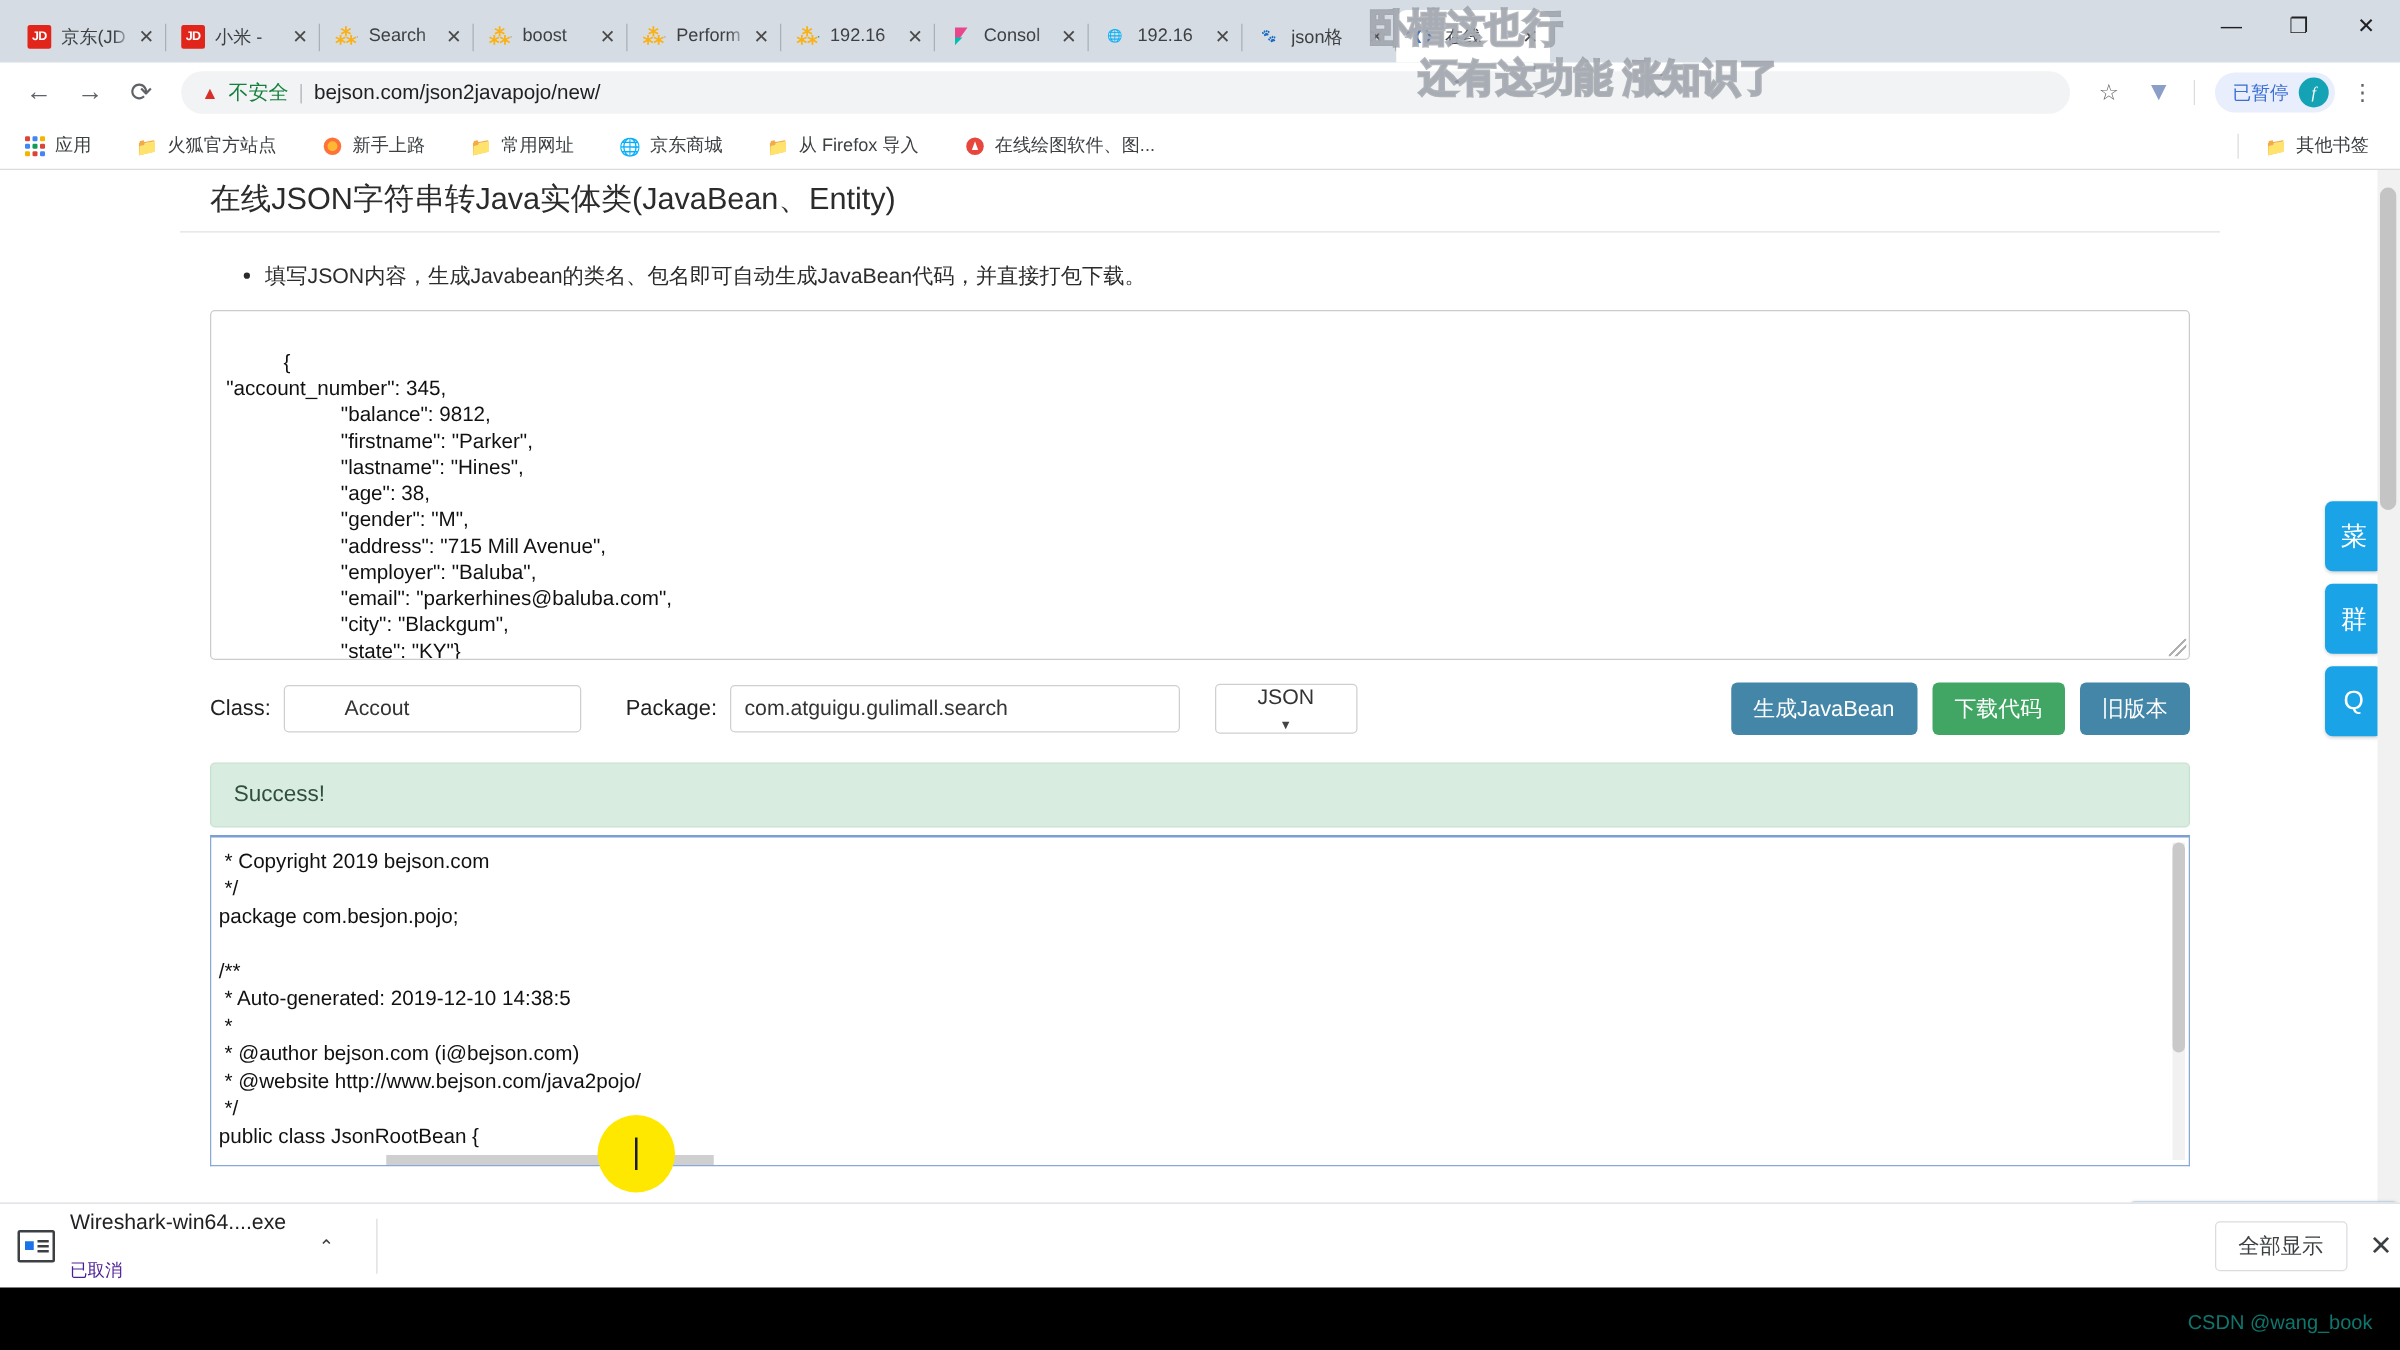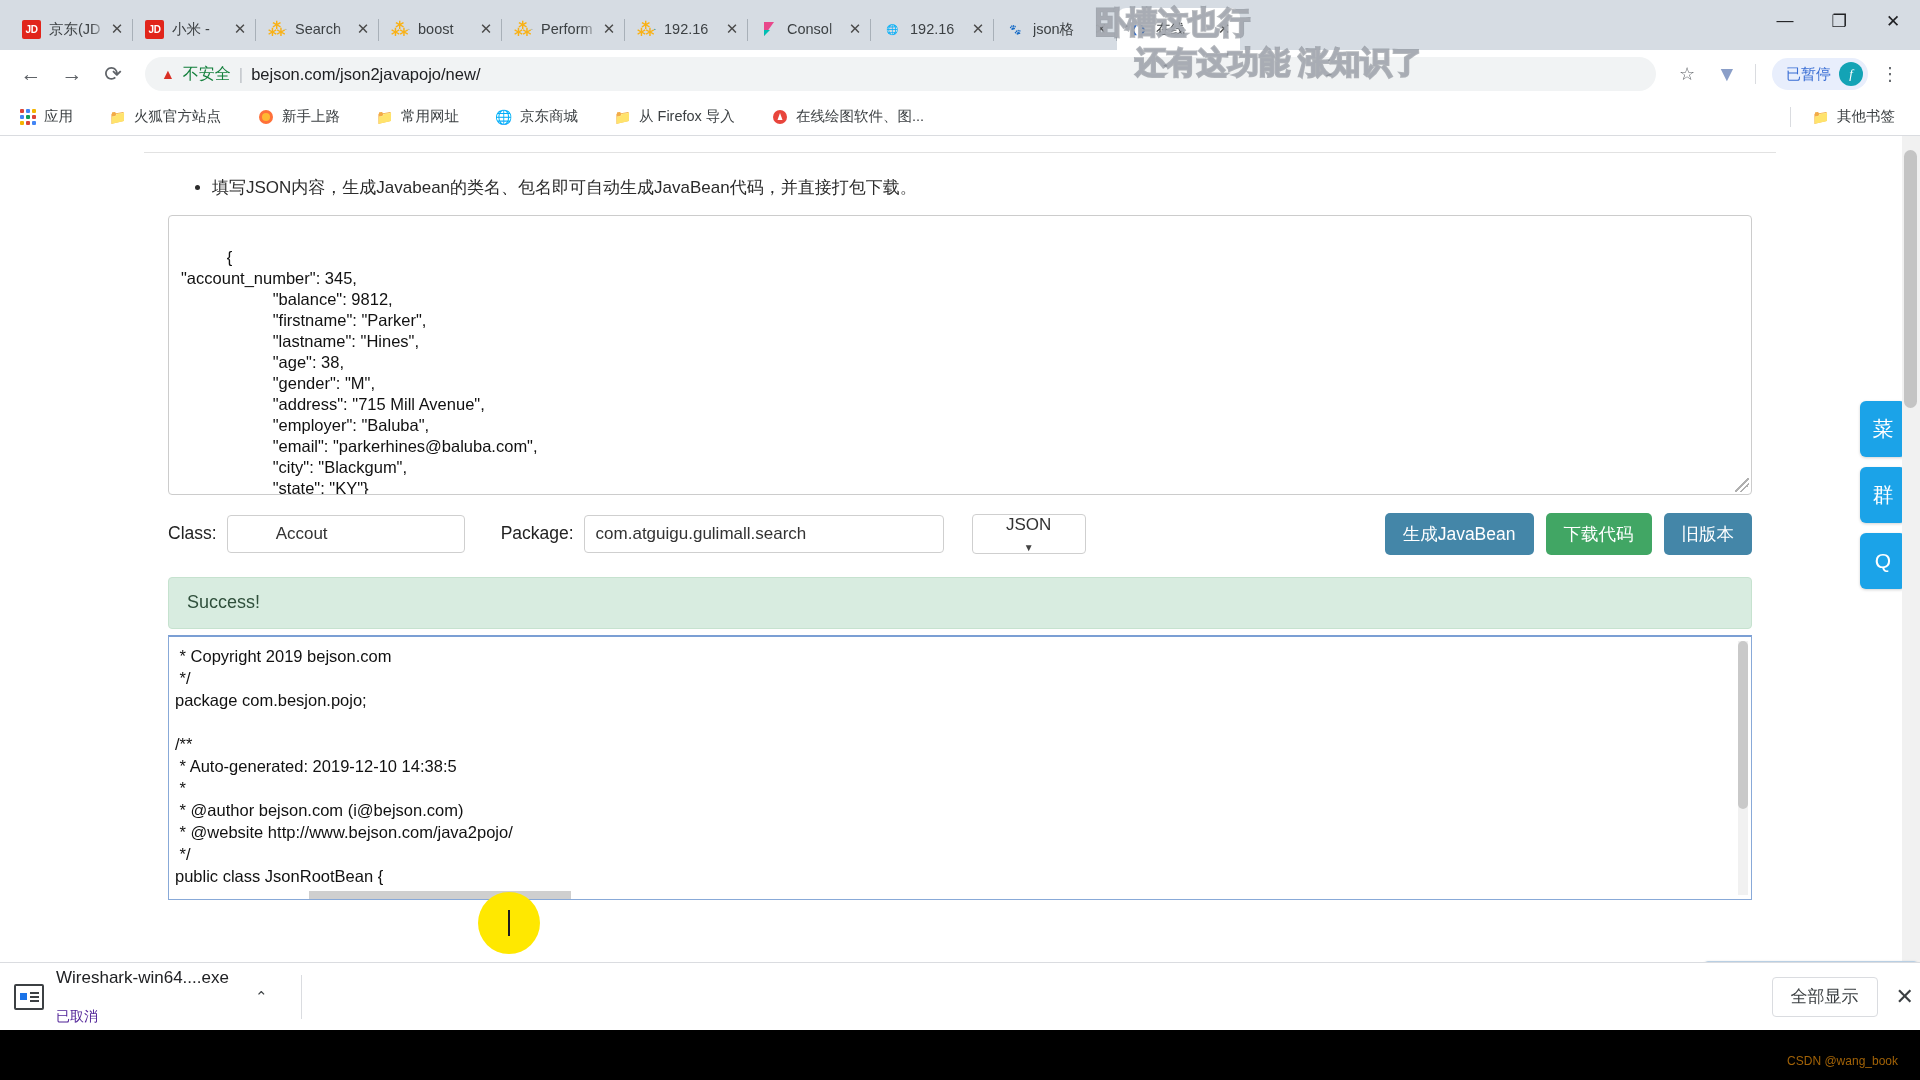--- a/index.html
+++ b/index.html
@@ -224,21 +224,21 @@
     height: 40px; padding: 0 18px; border:1px solid #dadce0; border-radius:4px;
     display:flex; align-items:center; font-size:17px; color:#3c4043;
   }
   .shelf-close { font-size: 22px; color:#3c4043; padding-right: 6px;}
 
   
   .footerbar {
     position:absolute; left:0; bottom:0; width:1920px; height:50px;
     background:#000; display:flex; align-items:center; justify-content:center;
   }
-  .csdn-mark { color:#a16207; font-size:12px; position:absolute; right:22px; bottom:12px; }
+  .csdn-mark { color:#0f766e; font-size:16px; position:absolute; right:22px; bottom:12px; }
 
   .wm {
     position:absolute; color: rgba(225,227,232,0.93); font-weight:700;
     -webkit-text-stroke: 2px rgba(120,125,135,0.55);
     white-space: nowrap; pointer-events:none;
   }
   .wm1 { left: 1095px; top: 2px; font-size: 31px; }
   .wm2 { left: 1135px; top: 42px; font-size: 31px; }
 </style>
 </head>
@@ -418,20 +418,21 @@
         <span>其他书签</span>
       </div>
     </div>
   </div>
 
   <div class="viewport">
     <div class="page">
       <div class="content-wrap">
 
         <div class="panel-head">
+          <div class="h-title">在线JSON字符串转Java实体类(JavaBean、Entity)</div>
         </div>
 
         <ul class="tips" id="tiplist">
             <li>填写JSON内容，生成Javabean的类名、包名即可自动生成JavaBean代码，并直接打包下载。</li>
           </ul>
 
         <div class="json-area">
           <span>{
 "account_number": 345,
                     "balance": 9812,

